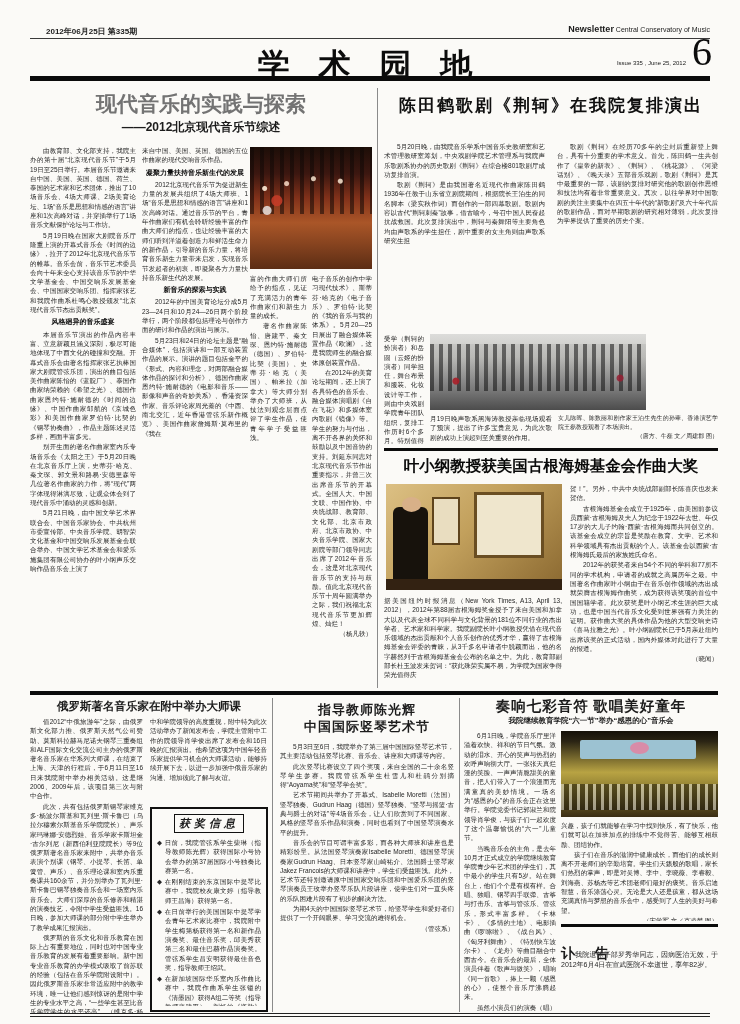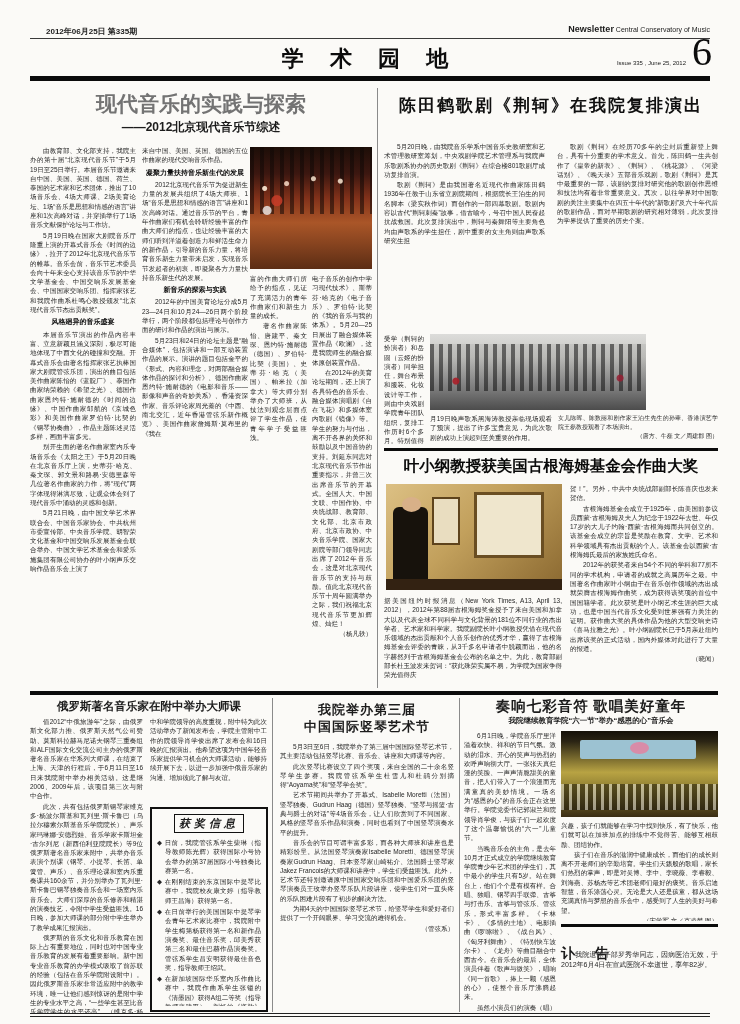--- a/index.html
+++ b/index.html
@@ -12,21 +12,21 @@
   }
   .abs { position:absolute; }
   .serif { font-family:"Liberation Serif","DejaVu Serif",serif; }
 
   
   .meta-left { left:46px; top:26px; font-size:8px; font-weight:700; }
   .meta-right { right:30px; top:24px; text-align:right; font-size:7px; }
   .meta-right b { font-size:9px; }
   .thin-rule { left:30px; width:680px; top:38px; height:1px; background:#3a3a3a; }
   .banner-title { left:0; width:740px; top:44px; text-align:center;
-    font-size:22px; font-weight:700; letter-spacing:10px; color:#0c0c0c; }
+    font-size:32px; font-weight:700; letter-spacing:10px; color:#0c0c0c; }
   .issue-line { right:54px; top:60px; font-size:6px; color:#222; }
   .page-num { right:28px; top:32px; font-size:40px; line-height:1; color:#0c0c0c; }
   .thick-bar { left:30px; width:680px; top:76px; height:5px; background:#0b0b0b; }
 
   
   .smalltext { font-size:6.5px; line-height:9.3px; text-align:justify; color:#262626; overflow:hidden; }
   .blk { margin:0 0 1px 0; }
   .t-p { text-indent:2em; }
   .t-cont { text-indent:0; }
   .t-h { font-weight:700; text-align:center; text-indent:0; margin:3px 0; font-size:7px; color:#0d0d0d; }
@@ -202,21 +202,21 @@
       <p class="blk t-li">◆ 日前，我院管弦系学生柴琳（指导教师陈光辉）获得国际小号协会举办的第37届国际小号独奏比赛第一名。</p>
       <p class="blk t-li">◆ 在刚刚结束的东京国际中提琴比赛中，我院校友康文婷（指导教师王昌海）获得第一名。</p>
       <p class="blk t-li">◆ 在日前举行的美国国际中提琴学会青年艺术家比赛中，我院附中学生梅第杨获得第一名和新作品演奏奖、最佳音乐奖，邱美秀获第三名和最佳巴赫作品演奏奖。管弦系学生吕安明获得最佳音色奖，指导教师王绍武。</p>
       <p class="blk t-li">◆ 在新加坡国际华乐室内乐作曲比赛中，我院作曲系学生张镒的《清墨园》获得A组二等奖（指导教师唐建平），刘畅的《瓷韵》获B组一等奖及听众最喜欢作品奖（指导教师郭文景），代博的《梦曲山》获B组三等奖（指导教师叶小纲），柳林的《树的画像》获优秀奖（指导教师秦文琛）。</p>
     </div>
 </div>
 
 <div class="abs v-div" style="left:272px;top:698px;height:314px;"></div>
 
 <div class="abs harp-title serif">
-  <span>我院举办第三届</span><br>
+  <span>指导教师陈光辉</span><br>
   <span>中国国际竖琴艺术节</span>
 </div>
 <div class="abs smalltext" style="left:280px;top:742px;width:174px;height:268px;">
     <p class="blk t-p">5月3日至6日，我院举办了第三届中国国际竖琴艺术节，其主要活动包括竖琴比赛、音乐会、讲座和大师课等内容。</p>
     <p class="blk t-p">此次竖琴比赛设立了四个奖项，来自全国的二十余名竖琴学生参赛。我院管弦系学生杜雪儿和杜鹃分别摘得“Aoyama奖”和“竖琴学会奖”。</p>
     <p class="blk t-p">艺术节期间共举办了开幕式、Isabelle Moretti（法国）竖琴独奏、Gudrun Haag（德国）竖琴独奏、“竖琴与摇篮·古典与爵士的对话”等4场音乐会，让人们欣赏到了不同国家、风格的竖琴音乐作品和演奏，同时也看到了中国竖琴演奏水平的提升。</p>
     <p class="blk t-p">音乐会的节目可谓丰富多彩，而各种大师班和讲座也是精彩纷呈。从法国竖琴演奏家Isabelle Moretti、德国竖琴演奏家Gudrun Haag、日本竖琴家山崎祐介、法国爵士竖琴家Jakez Francois的大师课和讲座中，学生们受益匪浅。此外，艺术节还特别邀请原中国国家交响乐团和中国爱乐乐团的竖琴演奏员王玫举办竖琴乐队片段讲座，使学生们对一直头疼的乐队困难片段有了初步的解决方法。</p>
     <p class="blk t-p">为期4天的中国国际竖琴艺术节，给竖琴学生和爱好者们提供了一个开阔眼界、学习交流的难得机会。</p>
     <p class="blk t-by">（管弦系）</p>
   </div>

